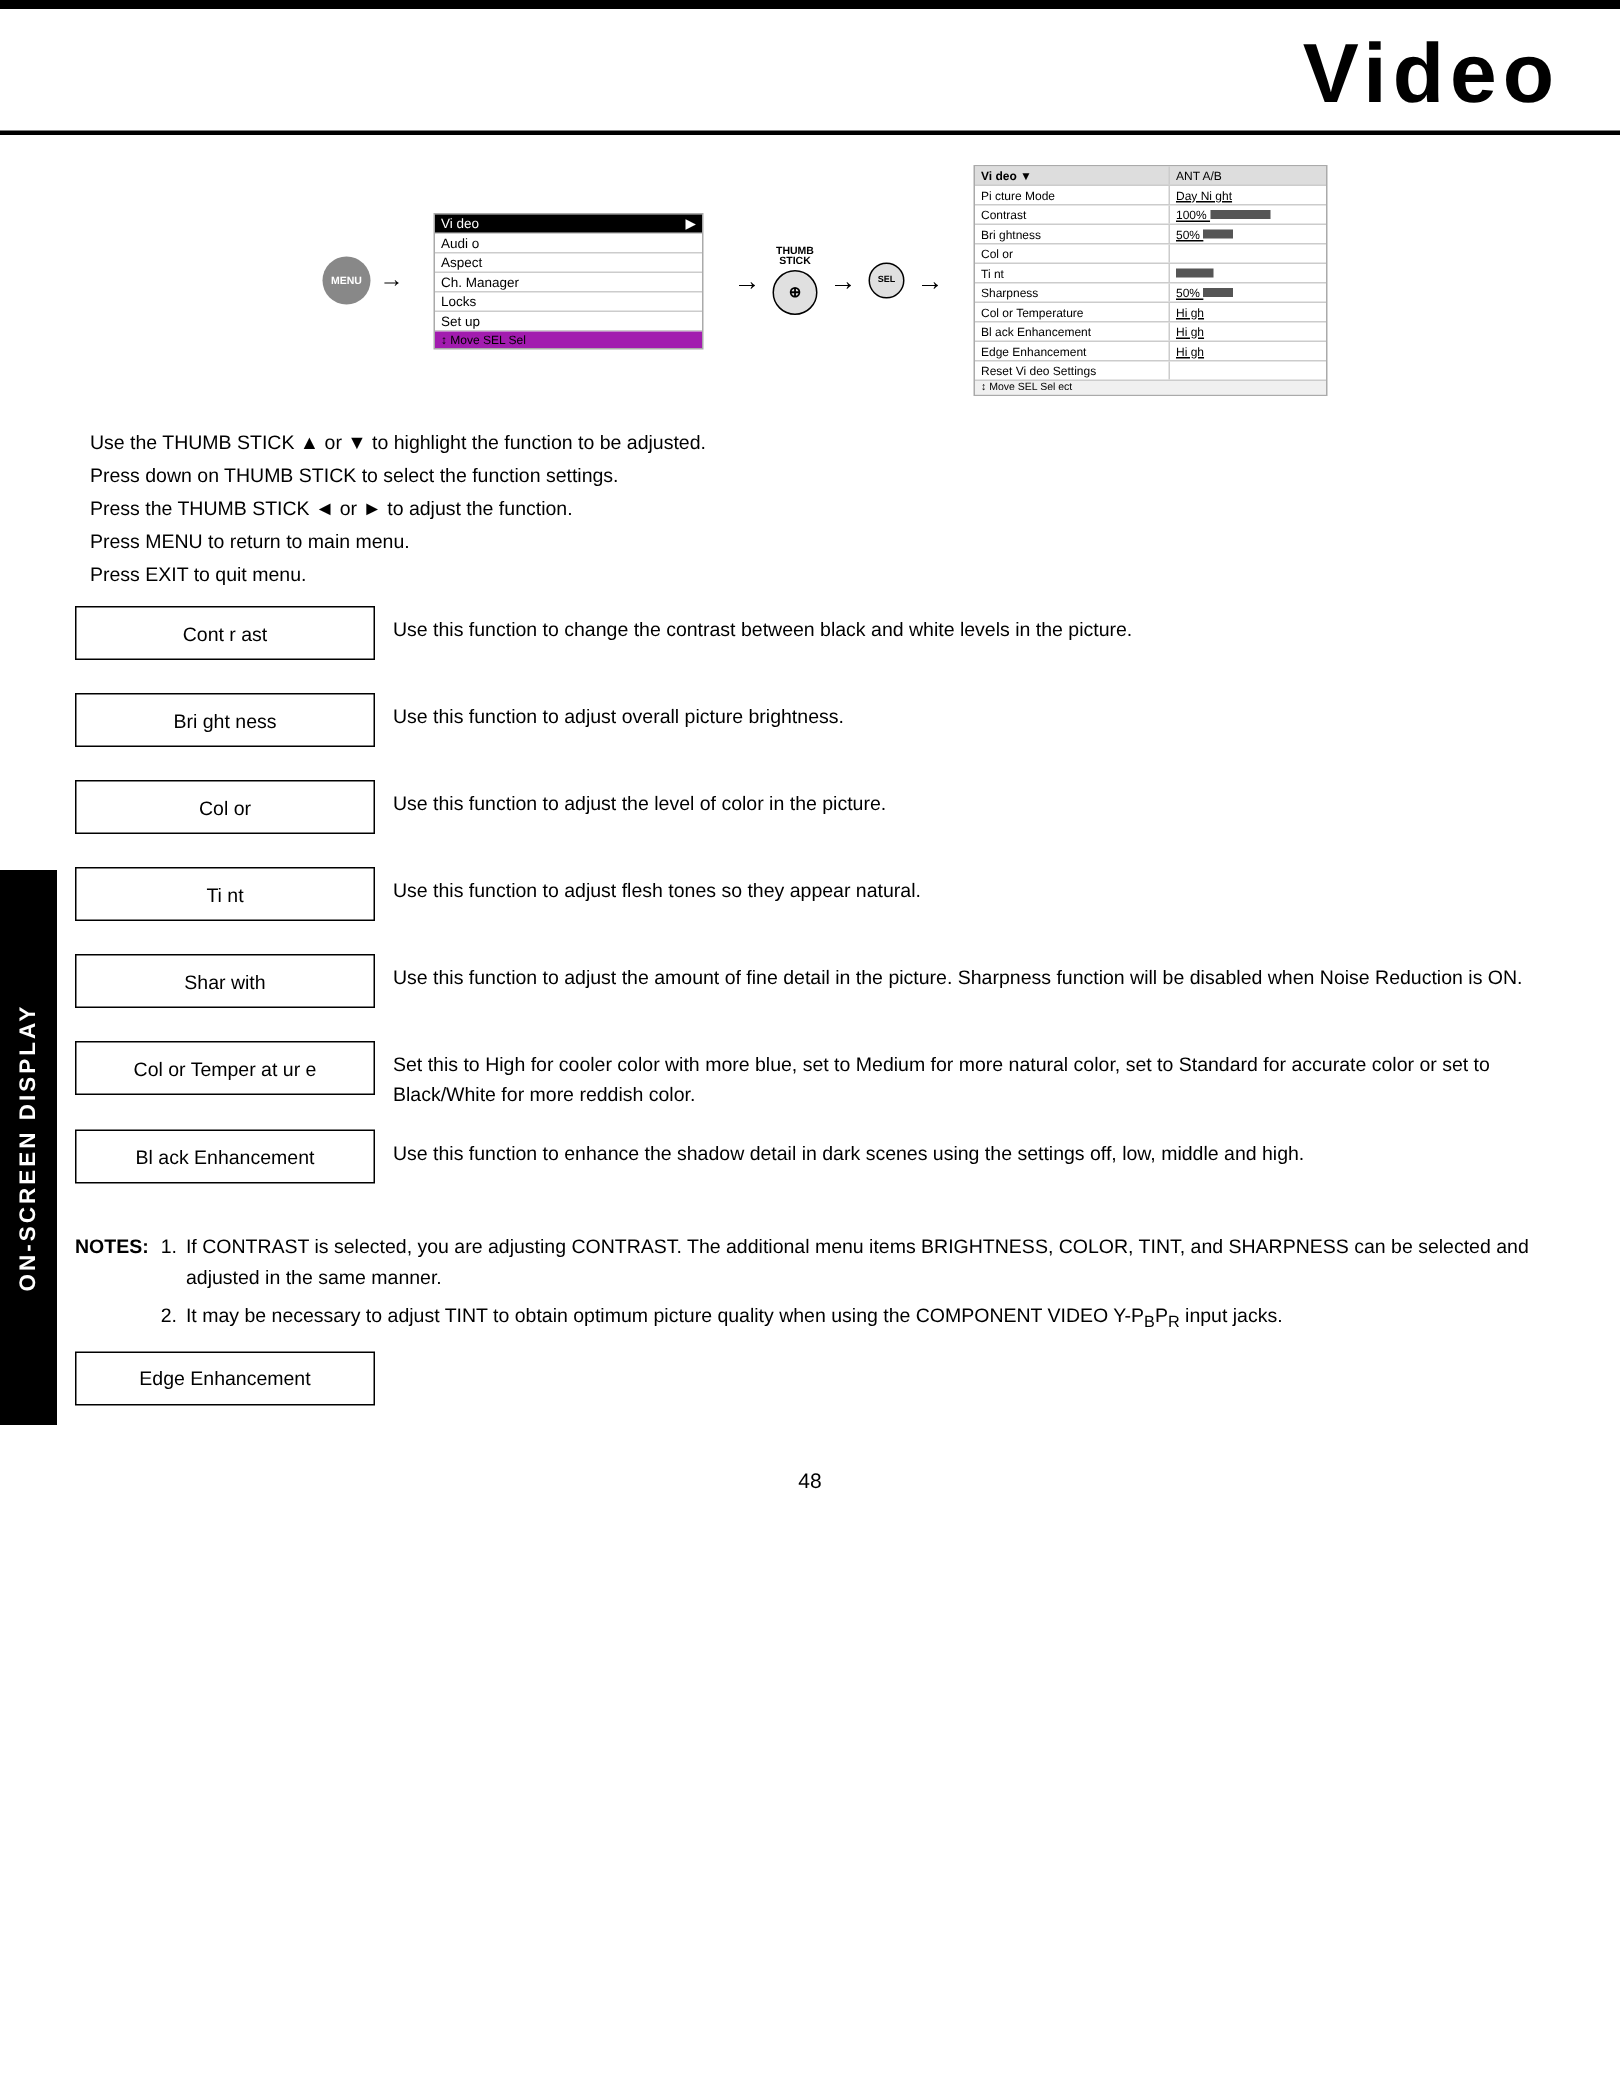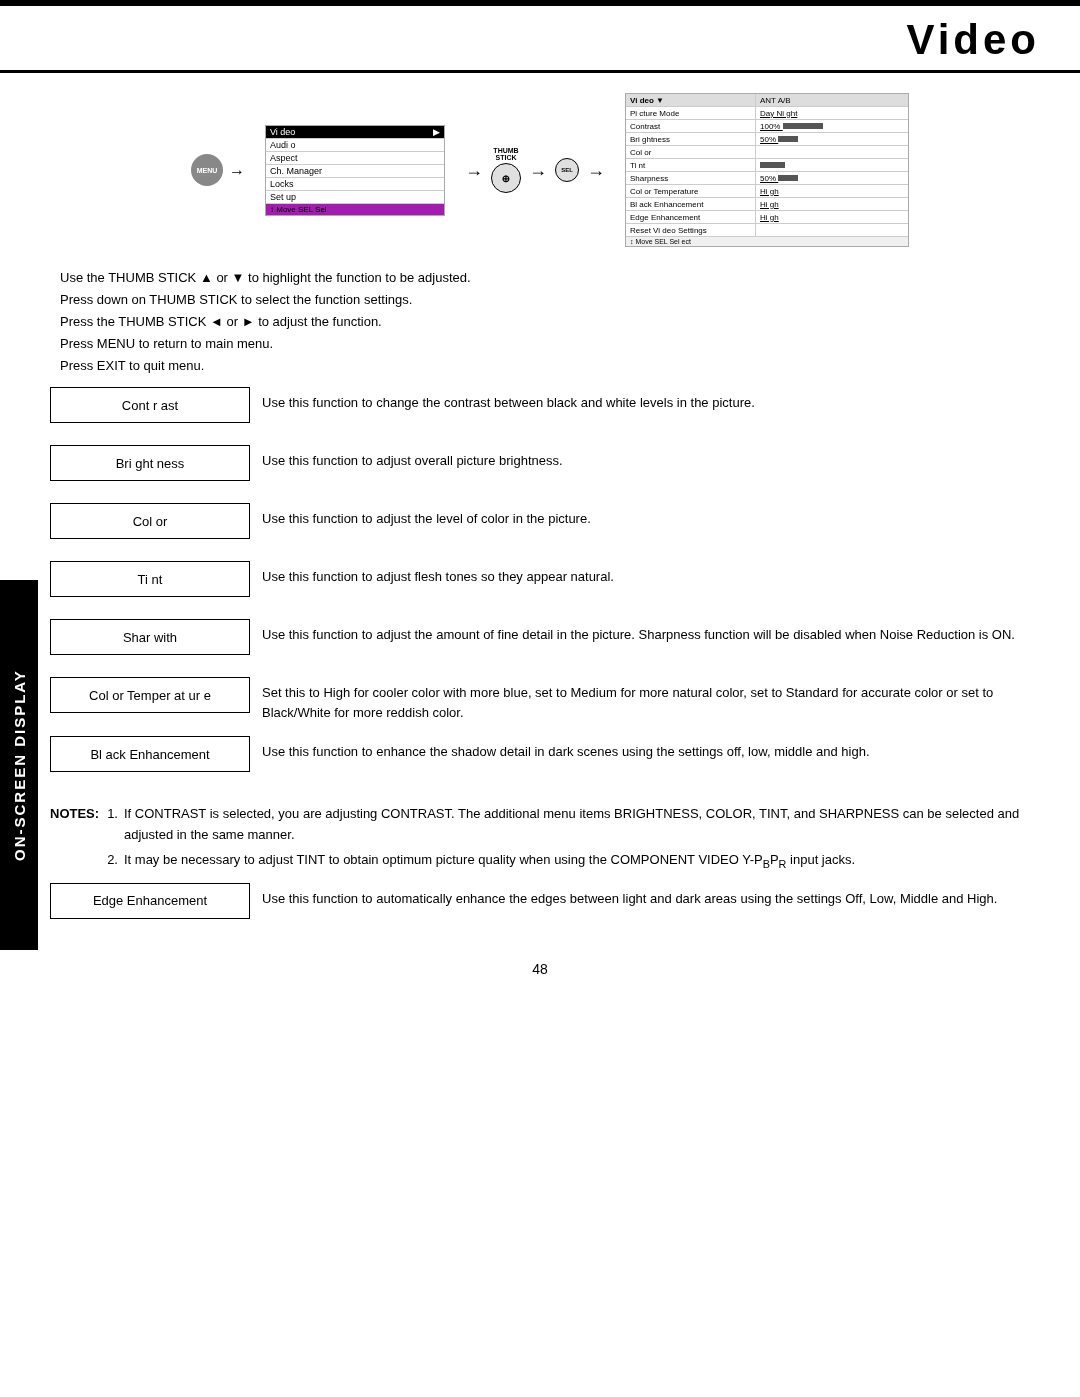--- a/index.html
+++ b/index.html
@@ -18,21 +18,21 @@
       background: #000;
       height: 6px;
       width: 100%;
     }
     .title-bar {
       text-align: right;
       padding: 10px 40px 6px 40px;
       border-bottom: 3px solid #000;
     }
     .title-bar h1 {
-      font-size: 42px;
+      font-size: 56px;
       font-weight: bold;
       letter-spacing: 4px;
     }
 
     
     .sidebar-label {
       position: absolute;
       left: 0;
       top: 580px;
       width: 38px;
@@ -100,21 +100,21 @@
       align-items: center;
       justify-content: center;
       font-size: 7px;
       background: #e0e0e0;
     }
 
     
     .menu-box2 {
       border: 1px solid #aaa;
       font-size: 8px;
-      width: 284px;
+      width: 236px;
     }
     .menu-box2 .row {
       display: flex;
       border-bottom: 1px solid #ccc;
       align-items: center;
     }
     .menu-box2 .row .label {
       width: 130px;
       padding: 1.5px 4px;
       border-right: 1px solid #ccc;
@@ -382,19 +382,18 @@
         <span>2.</span>
         <span>It may be necessary to adjust TINT to obtain optimum picture quality when using the COMPONENT VIDEO Y-P<sub>B</sub>P<sub>R</sub> input jacks.</span>
       </div>
     </div>
   </div>
 </div>
 
 <div class="function-section">
   <div class="function-row">
     <div class="function-label">Edge  Enhancement</div>
-    <div class="function-desc">Use this function to automatically enhance the edges between light and dark areas using the settings Off, Low, Middle and High.</div>
   </div>
 </div>
 
 <div class="page-number">
   <span>48</span>
 </div>
 
 </body></html>

